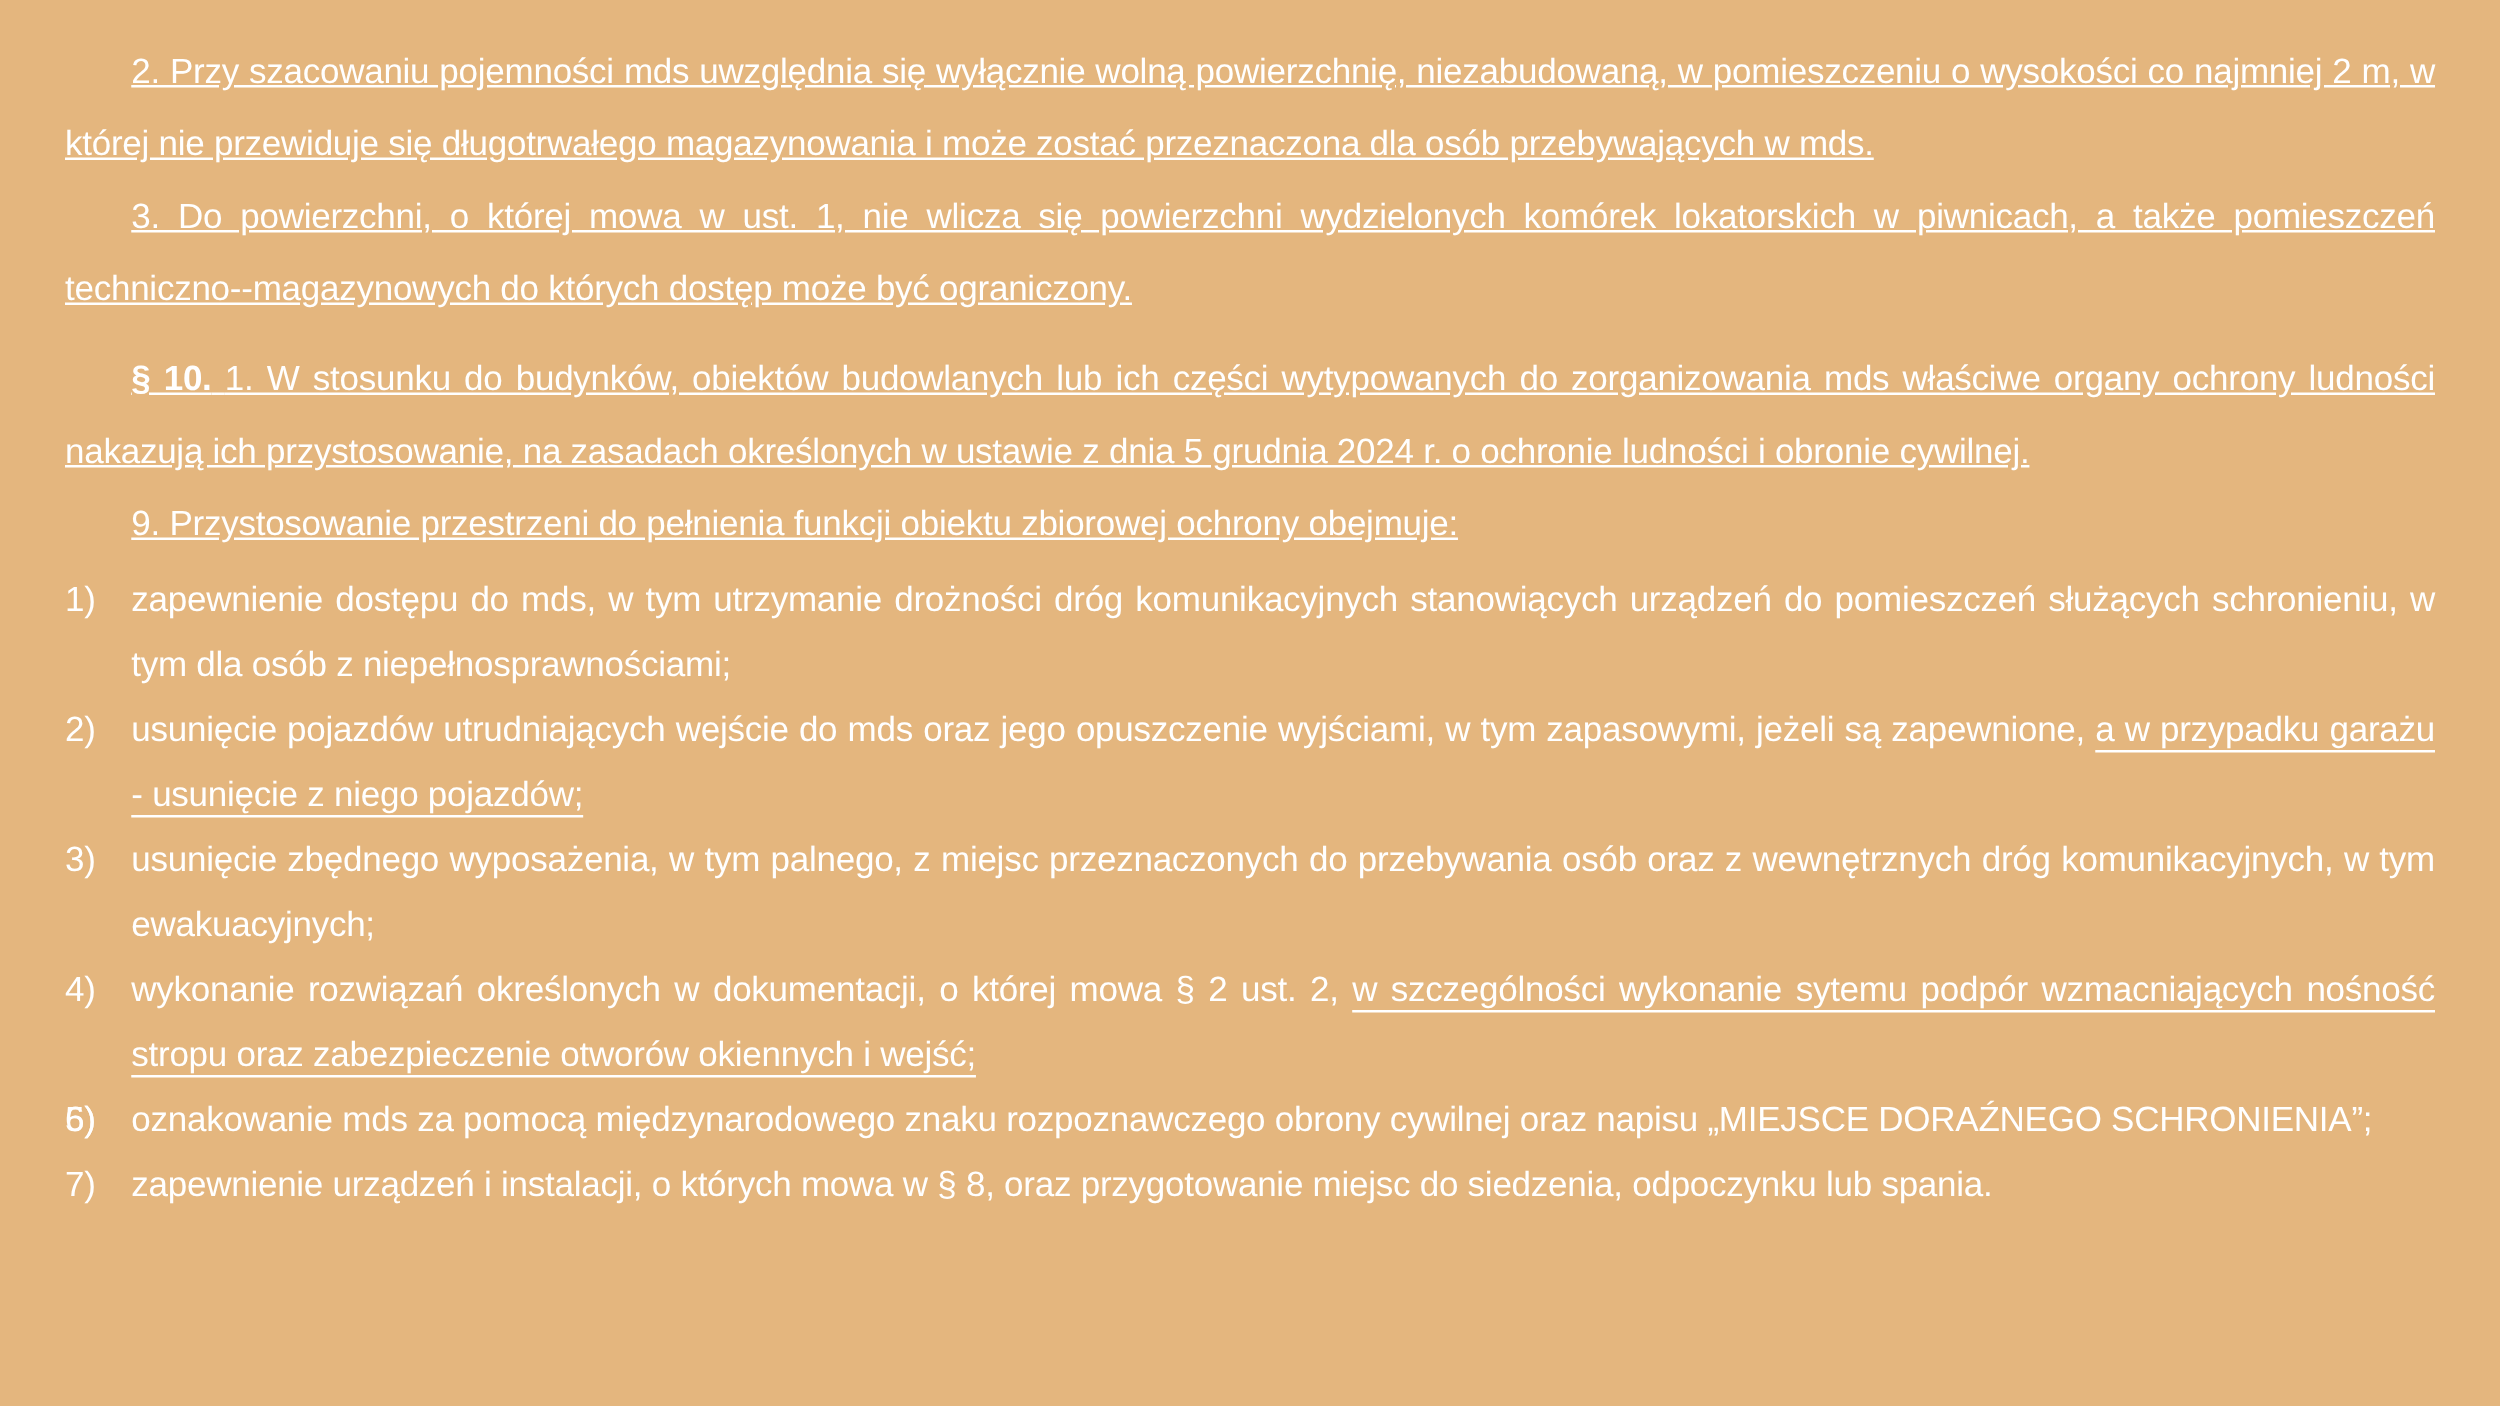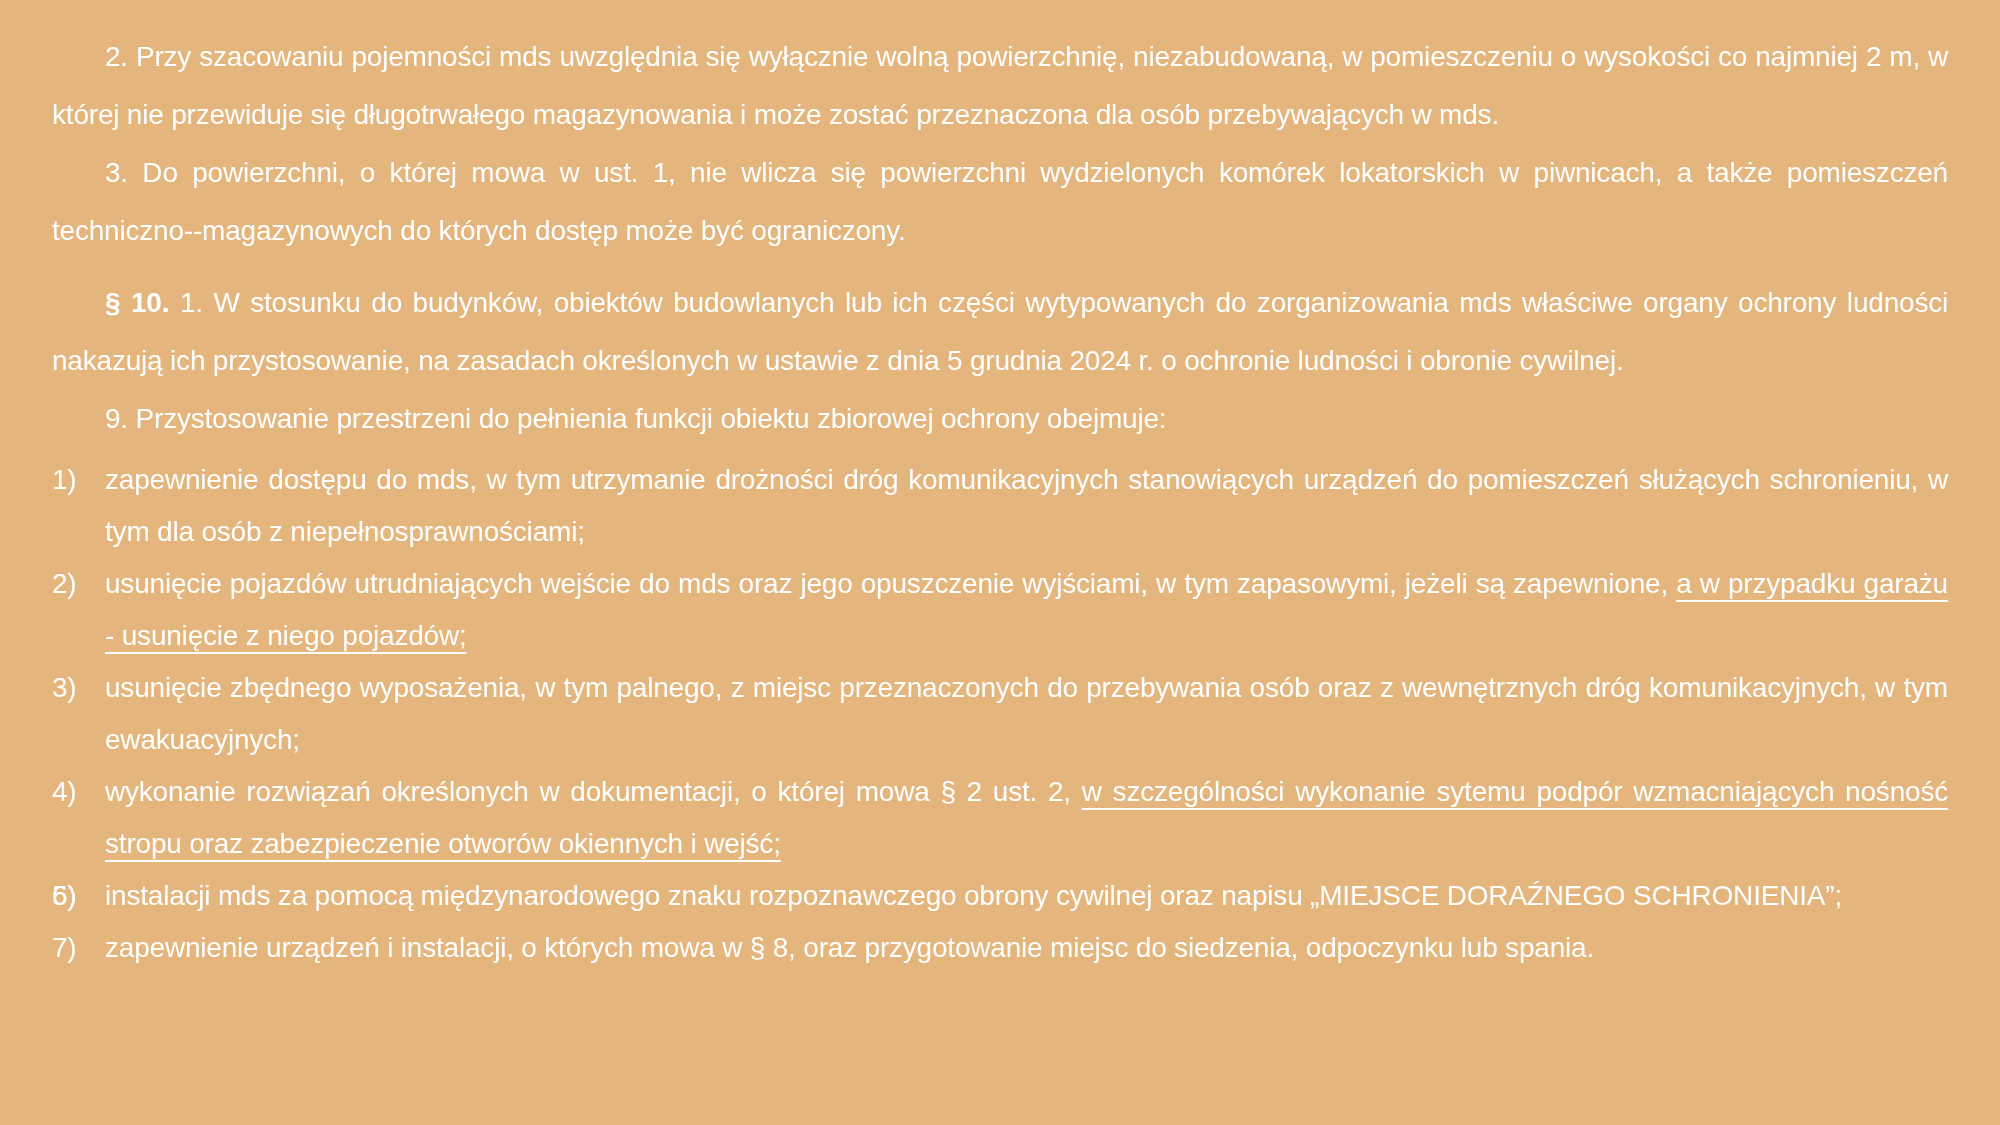--- a/index.html
+++ b/index.html
@@ -18,20 +18,21 @@
     height: 1125px;
     padding: 28px 52px 0 52px;
   }
   .para {
     margin: 0;
     font-size: 28px;
     line-height: 58px;
     text-align: justify;
     text-indent: 53px;
     letter-spacing: -0.2px;
+    text-decoration: underline;
   }
   .para.sect {
     margin-top: 14px;
   }
   .bold {
     font-weight: bold;
     margin-top: 28px;
   }
   .list {
     margin-top: 6px;
@@ -99,21 +100,21 @@
       <span class="num">4)</span>
       <span>wykonanie rozwiązań określonych w dokumentacji, o której mowa § 2 ust. 2, </span><span class="u">w szczególności wykonanie sytemu podpór wzmacniających nośność stropu oraz zabezpieczenie otworów okiennych i wejść;</span>
     </div>
 
     <div class="list-item">
       <span class="num">5)</span>
     </div>
 
     <div class="list-item">
       <span class="num">6)</span>
-      <span>instalacji mds za pomocą międzynarodowego znaku rozpoznawczego obrony cywilnej oraz napisu „MIEJSCE DORAŹNEGO SCHRONIENIA”;</span>
+      <span>oznakowanie mds za pomocą międzynarodowego znaku rozpoznawczego obrony cywilnej oraz napisu „MIEJSCE DORAŹNEGO SCHRONIENIA”;</span>
     </div>
 
     <div class="list-item">
       <span class="num">7)</span>
       <span>zapewnienie urządzeń i instalacji, o których mowa w § 8, oraz przygotowanie miejsc do siedzenia, odpoczynku lub spania.</span>
     </div>
 
   </div>
 </div>
 

